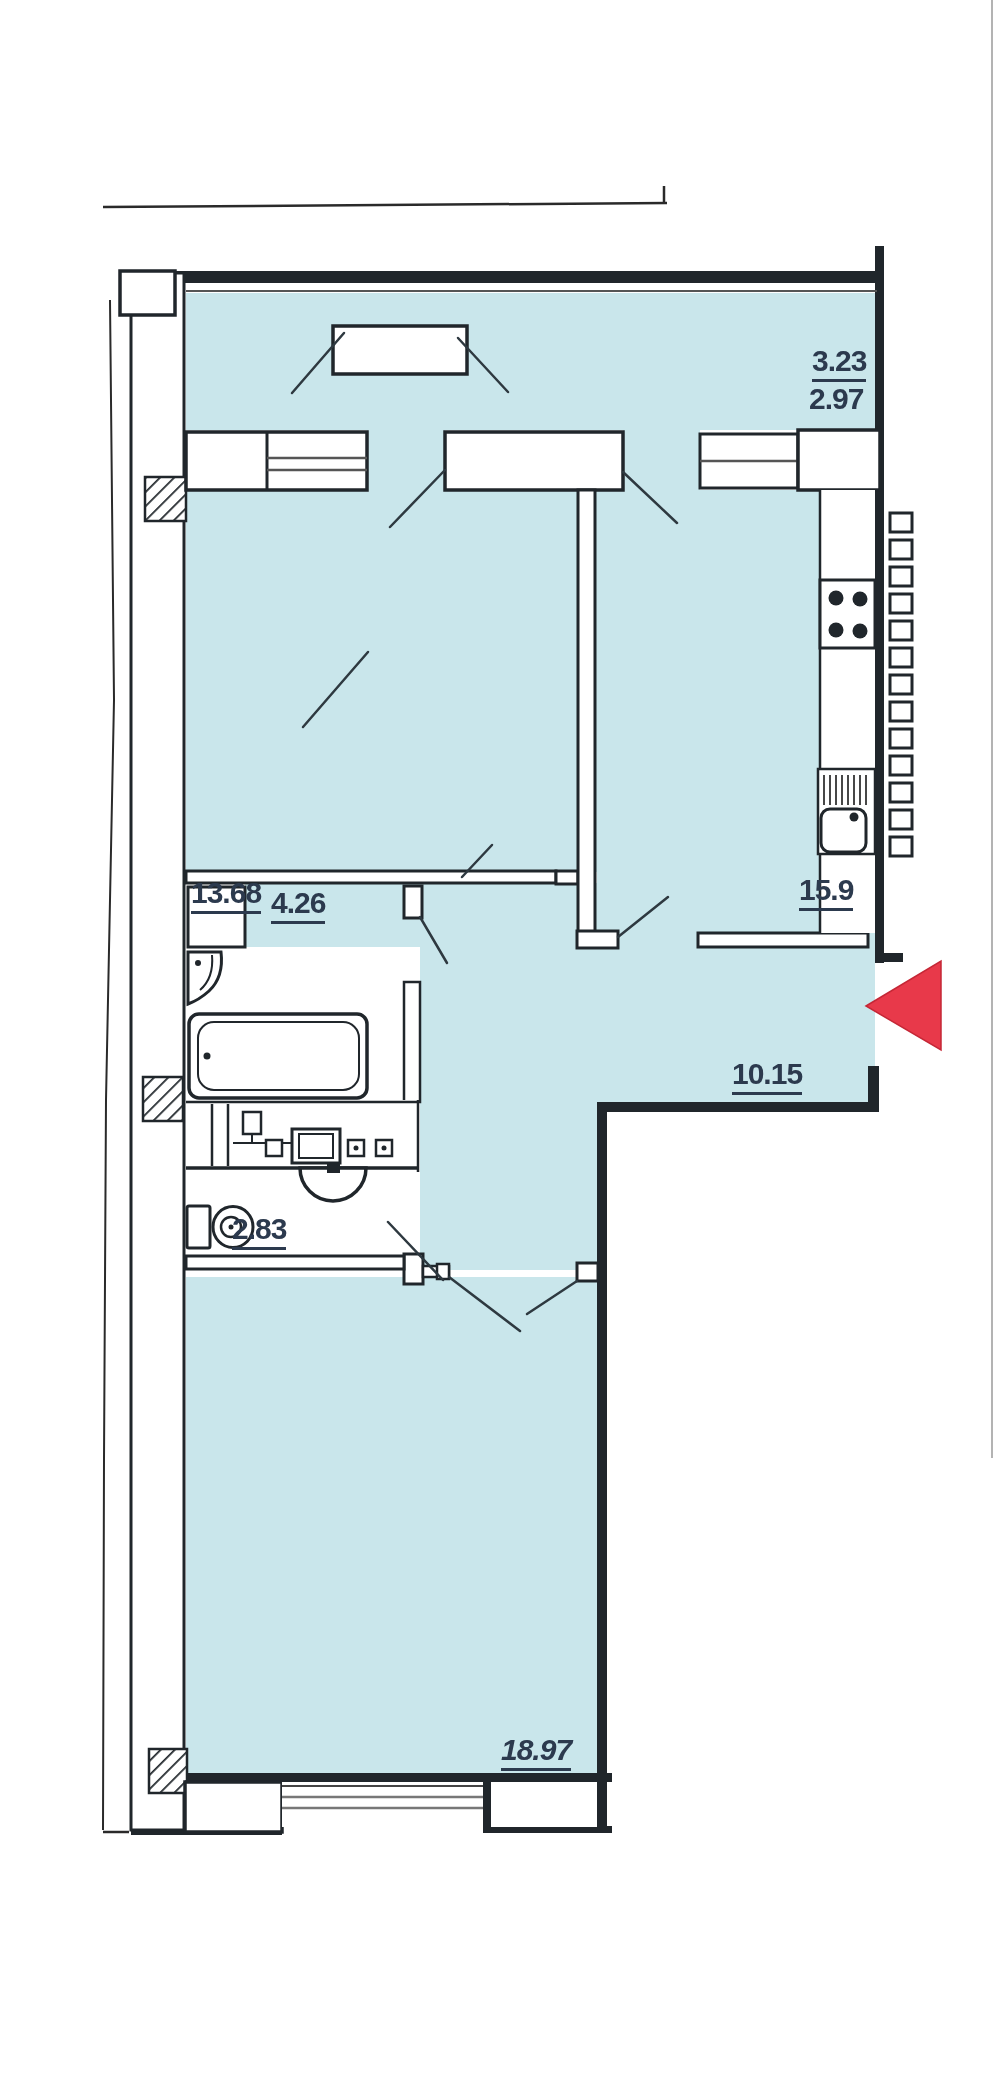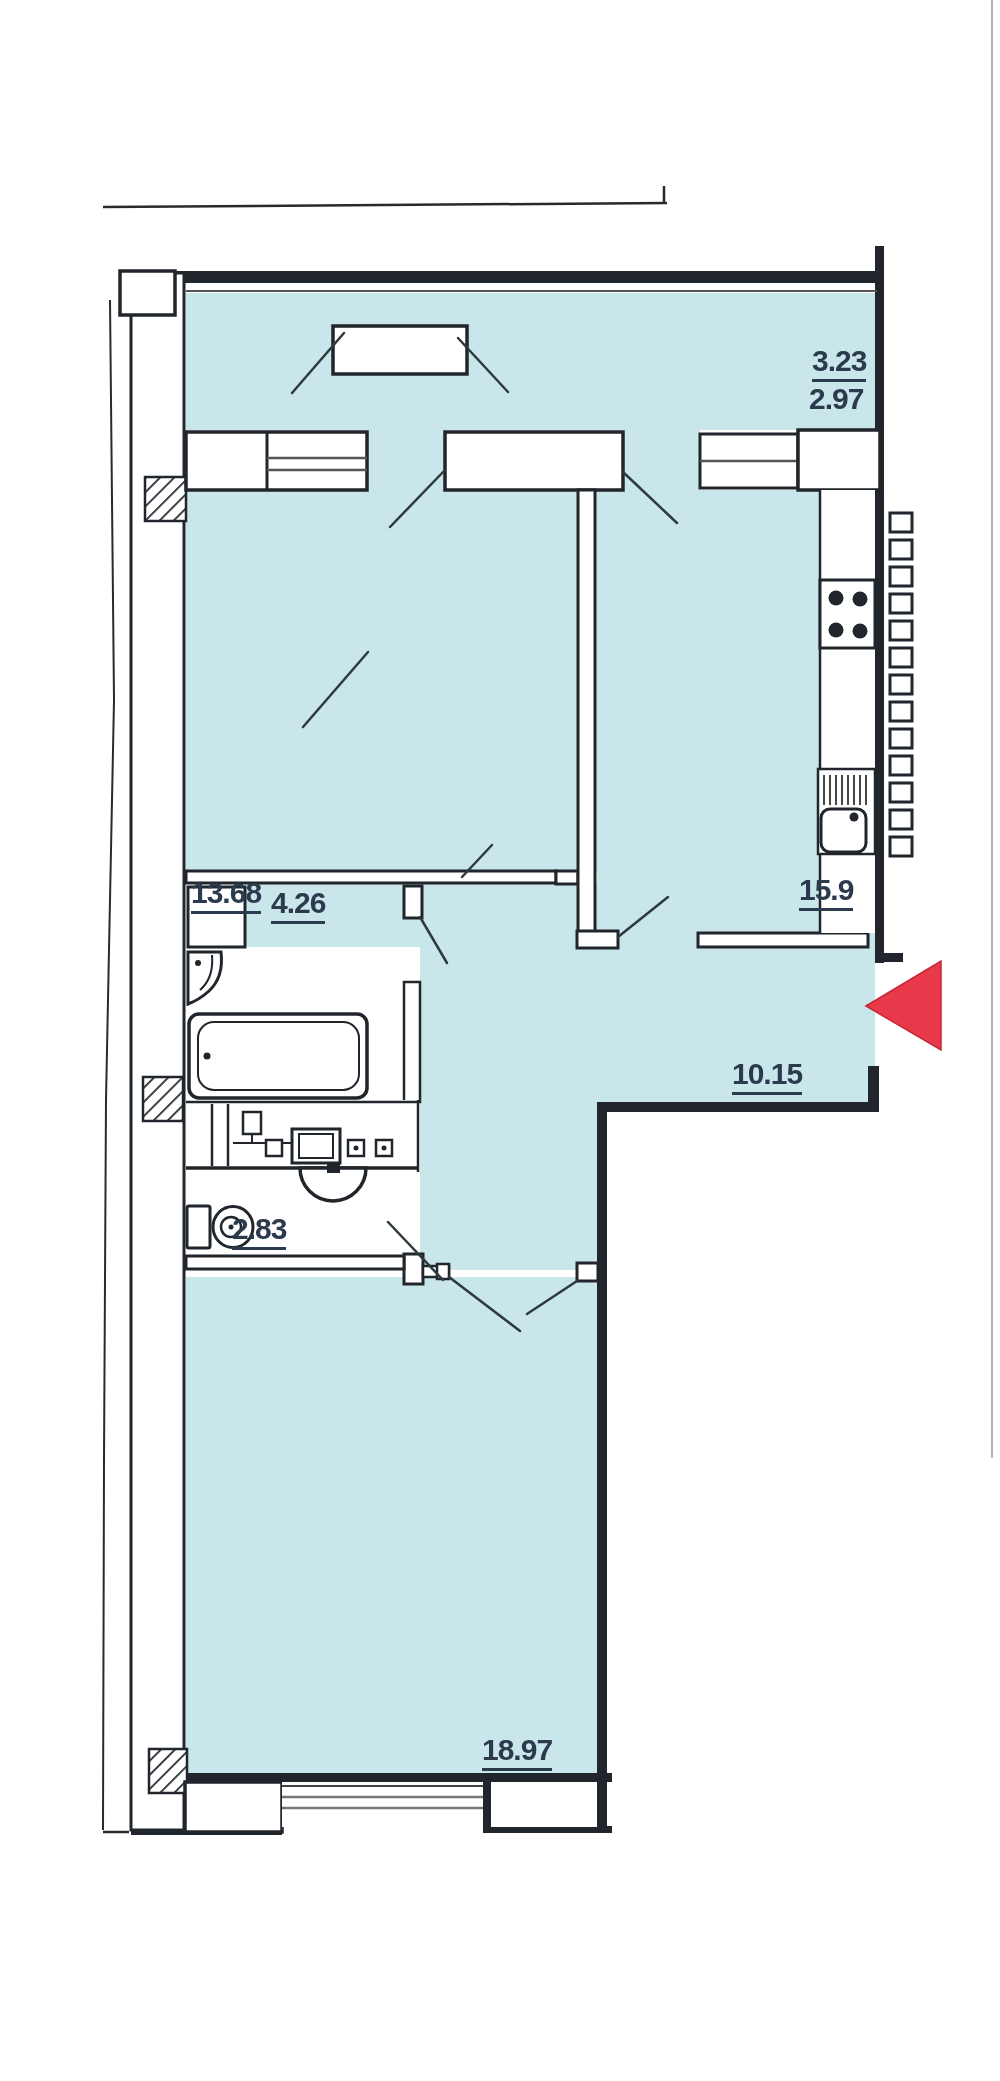--- a/index.html
+++ b/index.html
@@ -217,17 +217,17 @@
 </div>
 <div class="area-label" style="left:799px;top:875px;">
   <span class="ul">15.9</span>
 </div>
 <div class="area-label" style="left:732px;top:1059px;text-decoration:underline;">
   <span class="ul">10.15</span>
 </div>
 <div class="area-label" style="left:232px;top:1214px;">
   <span class="ul">2.83</span>
 </div>
-<div class="area-label" style="left:482px;top:1735px;">
+<div class="area-label" style="left:501px;top:1735px;font-style:italic;">
   <span class="ul">18.97</span>
 </div>
 
 </div>
 
 </body></html>

